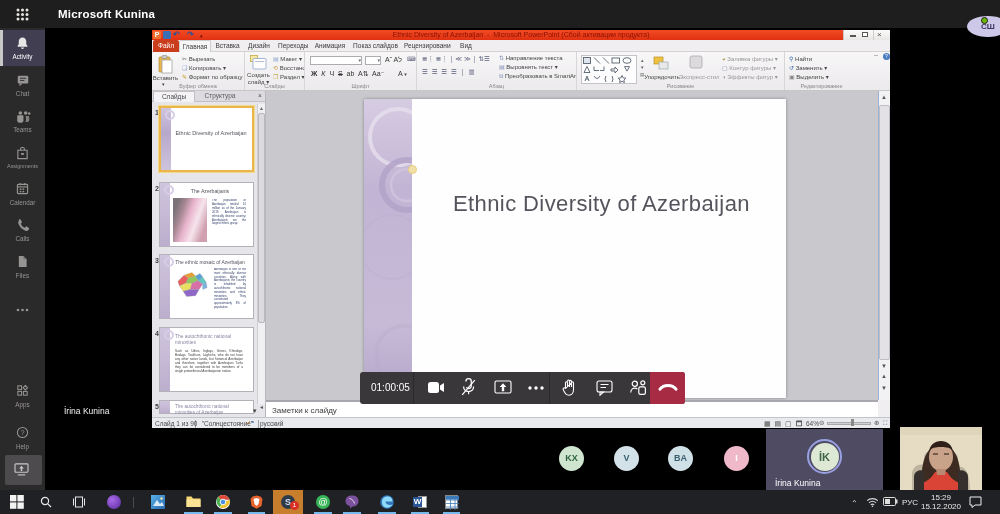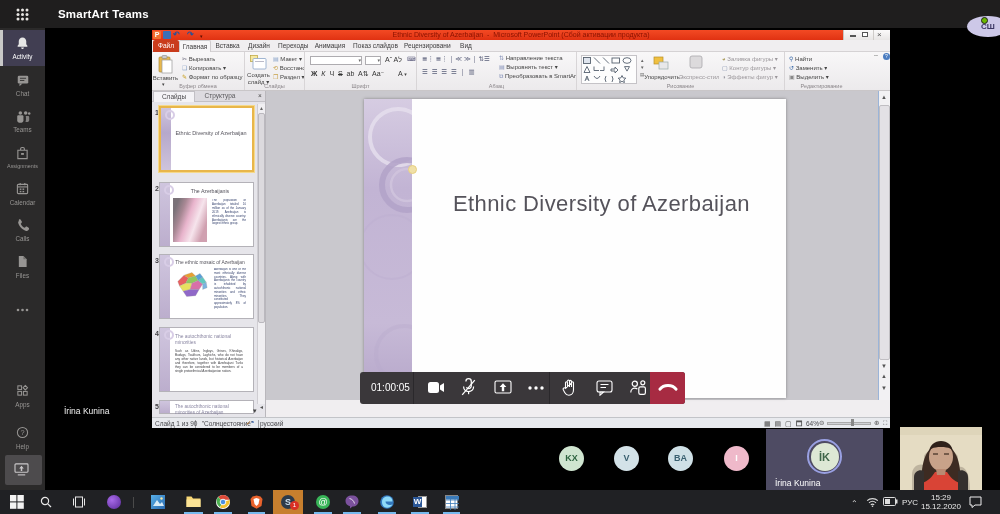--- a/index.html
+++ b/index.html
@@ -76,21 +76,21 @@
         <circle cx="6.5" cy="2" r="1.5"></circle>
         <circle cx="11" cy="2" r="1.5"></circle>
         <circle cx="2" cy="6.5" r="1.5"></circle>
         <circle cx="6.5" cy="6.5" r="1.5"></circle>
         <circle cx="11" cy="6.5" r="1.5"></circle>
         <circle cx="2" cy="11" r="1.5"></circle>
         <circle cx="6.5" cy="11" r="1.5"></circle>
         <circle cx="11" cy="11" r="1.5"></circle>
       </g>
     </svg>
-  <div class="abs" id="teamstitle">SmartArt Teams</div>
+  <div class="abs" id="teamstitle">Microsoft Kunina</div>
   <div class="abs" id="avatar">CШ</div>
   <div class="abs" id="avatardot"></div>
 </div>
 <div class="abs" id="sidebar">
   <div class="abs" id="whitestrip"></div>
   <div class="sideitem" id="act" style="top:2px;">
     <svg width="15" height="15" viewBox="0 0 16 16">
         <path fill="#e6e6e6" d="M8 1.5c-2.5 0-4 1.9-4 4.2v3L2.8 10.5v.9h10.4v-.9L12 8.7v-3c0-2.3-1.5-4.2-4-4.2z"></path>
         <path fill="#e6e6e6" d="M6.5 12.2h3c0 .9-.6 1.6-1.5 1.6s-1.5-.7-1.5-1.6z"></path>
       </svg>
@@ -408,20 +408,23 @@
     </div>
   </div>
   <div class="abs" id="vscroll">
     <div class="abs" style="left:2px;top:3px;font-size:6px;color:#555;">▲</div>
     <div class="abs" style="left:0px;top:14px;width:11px;height:255px;background:#e3e1e5;border:1px solid #c0bec2;border-radius:2px;"></div>
     <div class="abs" style="left:2px;top:272px;font-size:6px;color:#555;">▼</div>
     <div class="abs" style="left:2px;top:282px;font-size:6px;color:#555;">▲<br></div>
     <div class="abs" style="left:2px;top:294px;font-size:6px;color:#555;">▼</div>
   </div>
 
+  <div class="abs" id="notes">
+      <div style="padding:4px 0 0 6px;">Заметки к слайду</div>
+    </div>
   <div class="abs" style="left:108px;top:373px;font-size:6px;color:#555;z-index:3;">◂</div>
 
   <div class="abs" id="pptstatus">
     <div class="abs" style="left:3px;top:2px;">Слайд 1 из 90</div>
     <div class="abs" style="left:42px;top:2px;">│ &nbsp;"Солнцестояние" &nbsp;│</div>
     <div class="abs" style="left:94px;top:1px;"><span style="color:#b06a20;">✓</span><span style="color:#2255aa">ᵃ</span></div>
     <div class="abs" style="left:108px;top:2px;">русский</div>
     <div class="abs" style="left:612px;top:1px;color:#555;letter-spacing:1px;font-size:7px;">▦ ▤ ▢ 🗖</div>
     <div class="abs" style="left:654px;top:2px;">64%</div>
     <div class="abs" style="left:667px;top:1px;color:#555;">⊖</div>

